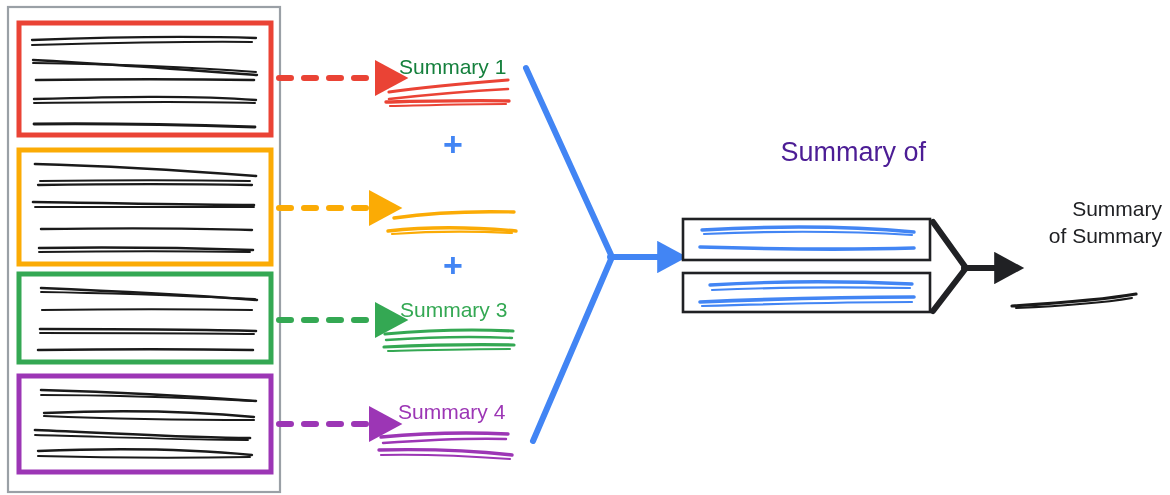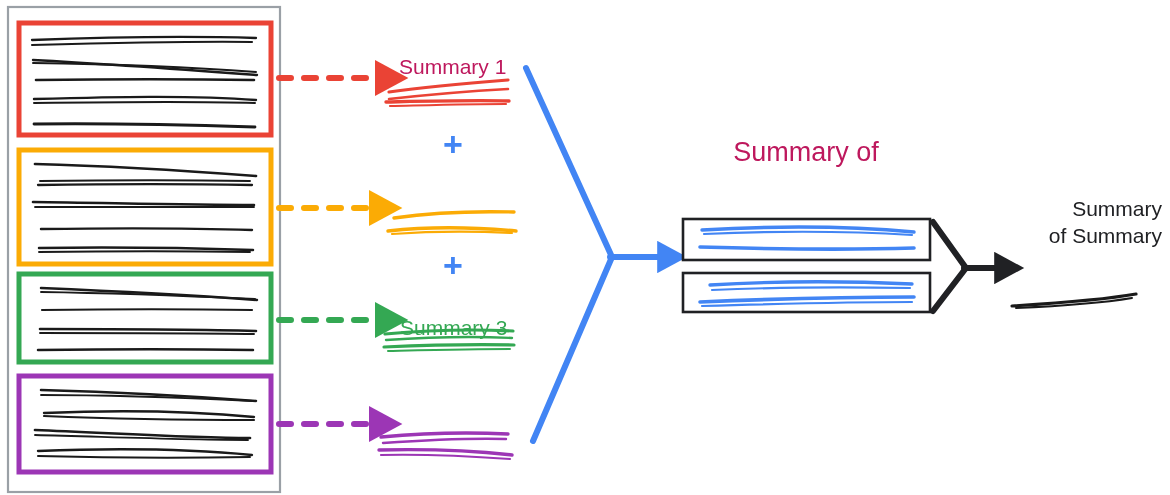--- a/index.html
+++ b/index.html
@@ -2,21 +2,21 @@
 <html><head>
 <meta charset="utf-8">
 <style>
   html,body{margin:0;padding:0;background:#ffffff;}
   body{width:1170px;height:495px;overflow:hidden;
        font-family:"Liberation Sans","DejaVu Sans",sans-serif;}
   #stage{position:relative;width:1170px;height:495px;background:#fff;}
   #canvas{position:absolute;left:0;top:0;width:1170px;height:495px;}
   .lbl{position:absolute;white-space:nowrap;font-weight:400;line-height:1.18;}
   .sum-lbl{font-size:21px;}
-  .sos-lbl{font-size:27px;color:#be185d;text-align:center;line-height:1.25;}
+  .sos-lbl{font-size:27px;color:#4c1d95;text-align:right;line-height:1.25;}
   .final-lbl{font-size:21px;color:#202124;text-align:center;line-height:1.28;}
 </style>
 </head>
 <body>
 
 <div id="stage">
 
   <svg id="canvas" viewBox="0 0 1170 495" xmlns="http://www.w3.org/2000/svg">
 
     <rect x="8" y="7" width="272" height="485" fill="#ffffff" stroke="#9AA0A6" stroke-width="2.2"></rect>
@@ -141,25 +141,26 @@
       <path d="M933 311 L966 268"></path>
       <line x1="964" y1="268" x2="1005" y2="268" marker-end="url(#ah-black)"></line>
     </g>
 
     <g fill="none" stroke="#1A1A1A" stroke-linecap="round">
       <path d="M1012 306 C1060 303, 1108 299, 1136 294" stroke-width="3.2"></path>
       <path d="M1016 308 C1062 306, 1108 302, 1132 298" stroke-width="2.0"></path>
     </g>
   </svg>
 
-  <div class="lbl sum-lbl" style="left:399px;top:55px;color:#be185d;">Summary 1</div>
+  <div class="lbl sum-lbl" style="left:399px;top:55px;color:#15803d;">Summary 1</div>
 
 
-  <div class="lbl sum-lbl" style="left:400px;top:298px;color:#34A853;margin-top:18px;">Summary 3</div>
+  <div class="lbl sum-lbl" style="left:400px;top:298px;color:#34A853;">Summary 3</div>
 
+  <div class="lbl sum-lbl" style="left:398px;top:400px;color:#9C36B5;">Summary 4</div>
 
   <div class="lbl" style="left:443px;top:124px;color:#4285F4;font-size:34px;font-weight:600;">+</div>
 
   <div class="lbl" style="left:443px;top:245px;color:#4285F4;font-size:34px;font-weight:600;">+</div>
 
   <div class="sos-lbl" style="position:absolute;left:686px;top:136px;width:240px;">
     <div>Summary of</div>
   </div>
 
   <div class="final-lbl" style="position:absolute;left:1012px;top:196px;width:150px;text-align:right;">

